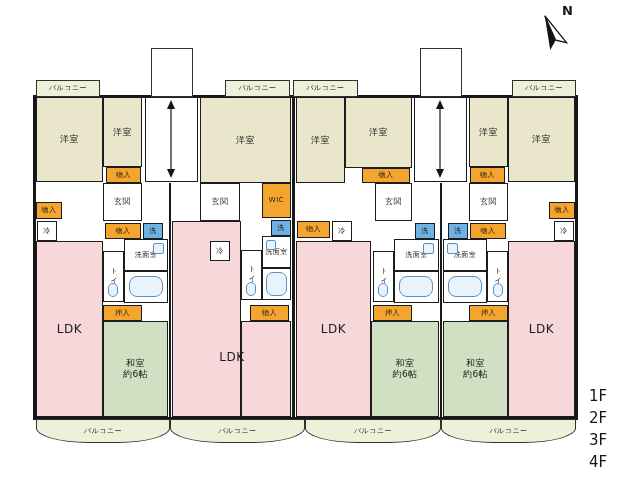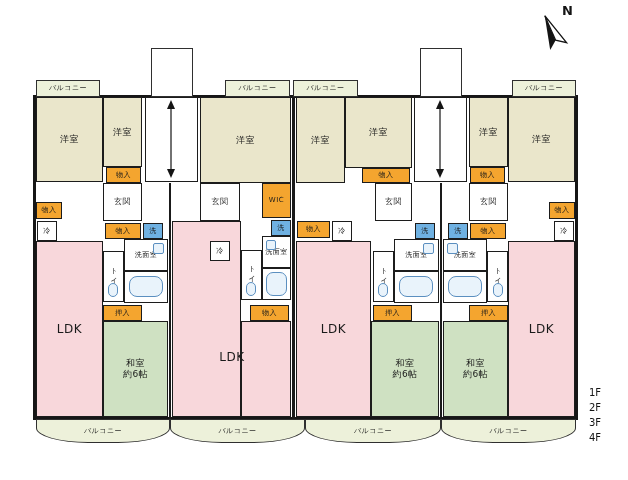--- a/index.html
+++ b/index.html
@@ -238,20 +238,20 @@
   </svg>
 
   <div class="abs" style="left:536px;top:3px;width:62px;height:50px;z-index:7;">
     <span style="position:absolute;left:26px;top:0;font-size:13px;font-weight:bold;">N</span>
     <svg width="24" height="38" viewBox="0 0 20 34" style="position:absolute;left:4px;top:10px;transform:rotate(-24deg);">
       <path d="M10 1 L10 25 L2 31 Z" fill="#141414"></path>
       <path d="M10 1 L18 31 L10 25 Z" fill="#ffffff" stroke="#141414" stroke-width="1.2"></path>
     </svg>
   </div>
 
-  <div class="abs floors" id="floor-list" style="left:589px;top:387px;font-size:10px;z-index:7;">
+  <div class="abs floors" id="floor-list" style="left:589px;top:387px;font-size:15px;z-index:7;">
       <div>1F</div>
       <div>2F</div>
       <div>3F</div>
       <div>4F</div>
     </div>
 
 </div>
 
 </body></html>

